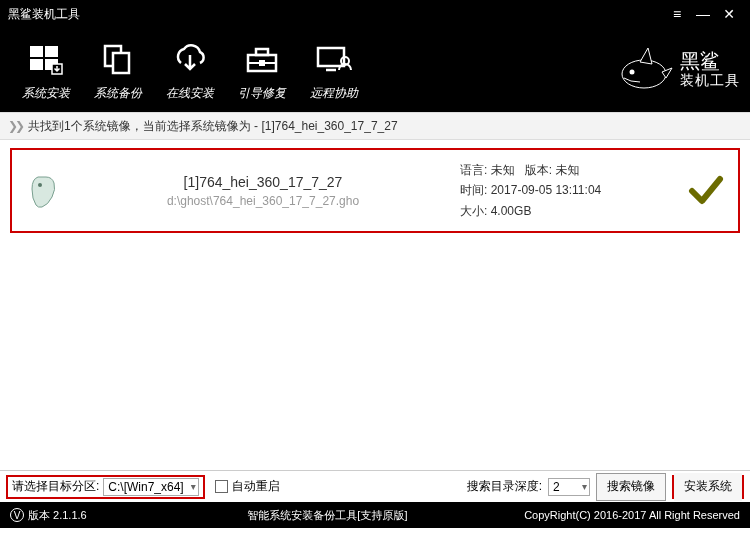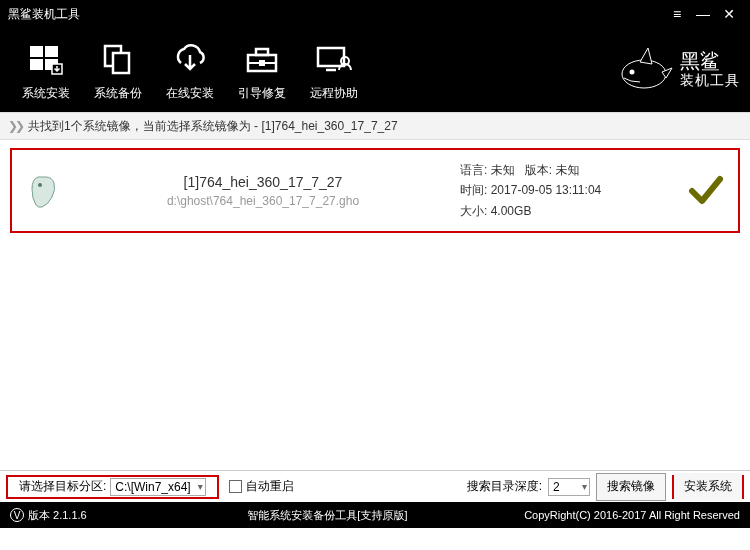--- a/index.html
+++ b/index.html
@@ -3,36 +3,36 @@
 <meta charset="utf-8">
 <style>
 * { margin: 0; padding: 0; box-sizing: border-box; font-family: "Microsoft YaHei", sans-serif; }
 body { width: 750px; height: 550px; background: #fff; overflow: hidden; }
 .titlebar { height: 28px; background: #000; color: #fff; display: flex; align-items: center; padding: 0 8px; font-size: 12px; }
 .titlebar .title { flex: 1; }
 .titlebar .winbtn { width: 26px; text-align: center; cursor: pointer; font-size: 14px; }
 .toolbar { height: 84px; background: #000; display: flex; align-items: center; padding: 0 10px; }
 .tool { width: 72px; text-align: center; color: #fff; cursor: pointer; }
 .tool .ico { height: 42px; display: flex; align-items: center; justify-content: center; }
-.tool .lbl { font-size: 12px; margin-top: 4px; }
+.tool .lbl { font-size: 12px; margin-top: 4px; font-style: italic; }
 .brand { margin-left: auto; display: flex; align-items: center; color: #fff; gap: 6px; }
 .brand-text { font-size: 20px; font-weight: normal; line-height: 1.1; }
 .brand-sub { font-size: 14px; letter-spacing: 1px; font-family: Liberation Mono, monospace; }
 .statusline { height: 28px; background: #f3f3f3; border-top: 1px solid #ddd; border-bottom: 1px solid #ddd; display: flex; align-items: center; padding: 0 8px; font-size: 12px; color: #333; }
 .chev { color: #999; margin-right: 6px; letter-spacing: -3px; }
 .list { padding: 8px 10px; height: 330px; overflow: auto; }
 .item { border: 2px solid #cc0000; padding: 10px 14px; display: flex; align-items: center; gap: 18px; }
 .ghost-ico { width: 40px; height: 40px; }
 .item-main { flex: 1; text-align: center; }
 .item-title { font-size: 14px; color: #333; }
 .item-path { font-size: 12px; color: #999; margin-top: 4px; }
 .item-meta { width: 210px; font-size: 12px; color: #333; line-height: 1.7; }
 .check { width: 36px; height: 36px; }
 .bottombar { height: 32px; border-top: 1px solid #ccc; display: flex; align-items: center; padding: 0 6px; font-size: 12px; gap: 6px; }
-.redbox { border: 2px solid #cc0000; padding: 2px 11px; display: flex; align-items: center; height: 24px; }
+.redbox { border: 2px solid #cc0000; padding: 2px 4px; display: flex; align-items: center; height: 24px; }
 .part-label { margin-right: 4px; }
 .select { border: 1px solid #aaa; height: 18px; padding: 0 14px 0 4px; font-size: 12px; background: #fff; position: relative; display: inline-flex; align-items: center; min-width: 86px; }
 .select::after { content: "▾"; position: absolute; right: 2px; font-size: 10px; color: #666; }
 .chk { display: flex; align-items: center; gap: 4px; margin-left: 4px; }
 .chkbox { width: 13px; height: 13px; border: 1px solid #666; }
 .spacer { flex: 1; }
 .numsel { border: 1px solid #aaa; height: 18px; width: 42px; padding: 0 14px 0 4px; font-size: 12px; display: inline-flex; align-items: center; position: relative; }
 .numsel::after { content: "▾"; position: absolute; right: 2px; font-size: 10px; color: #666; }
 .btn { border: 1px solid #999; background: #f6f6f6; height: 28px; padding: 0 10px; font-size: 12px; display: inline-flex; align-items: center; cursor: pointer; }
 .footer { height: 26px; background: #000; color: #fff; display: flex; align-items: center; padding: 0 10px; font-size: 11px; }

